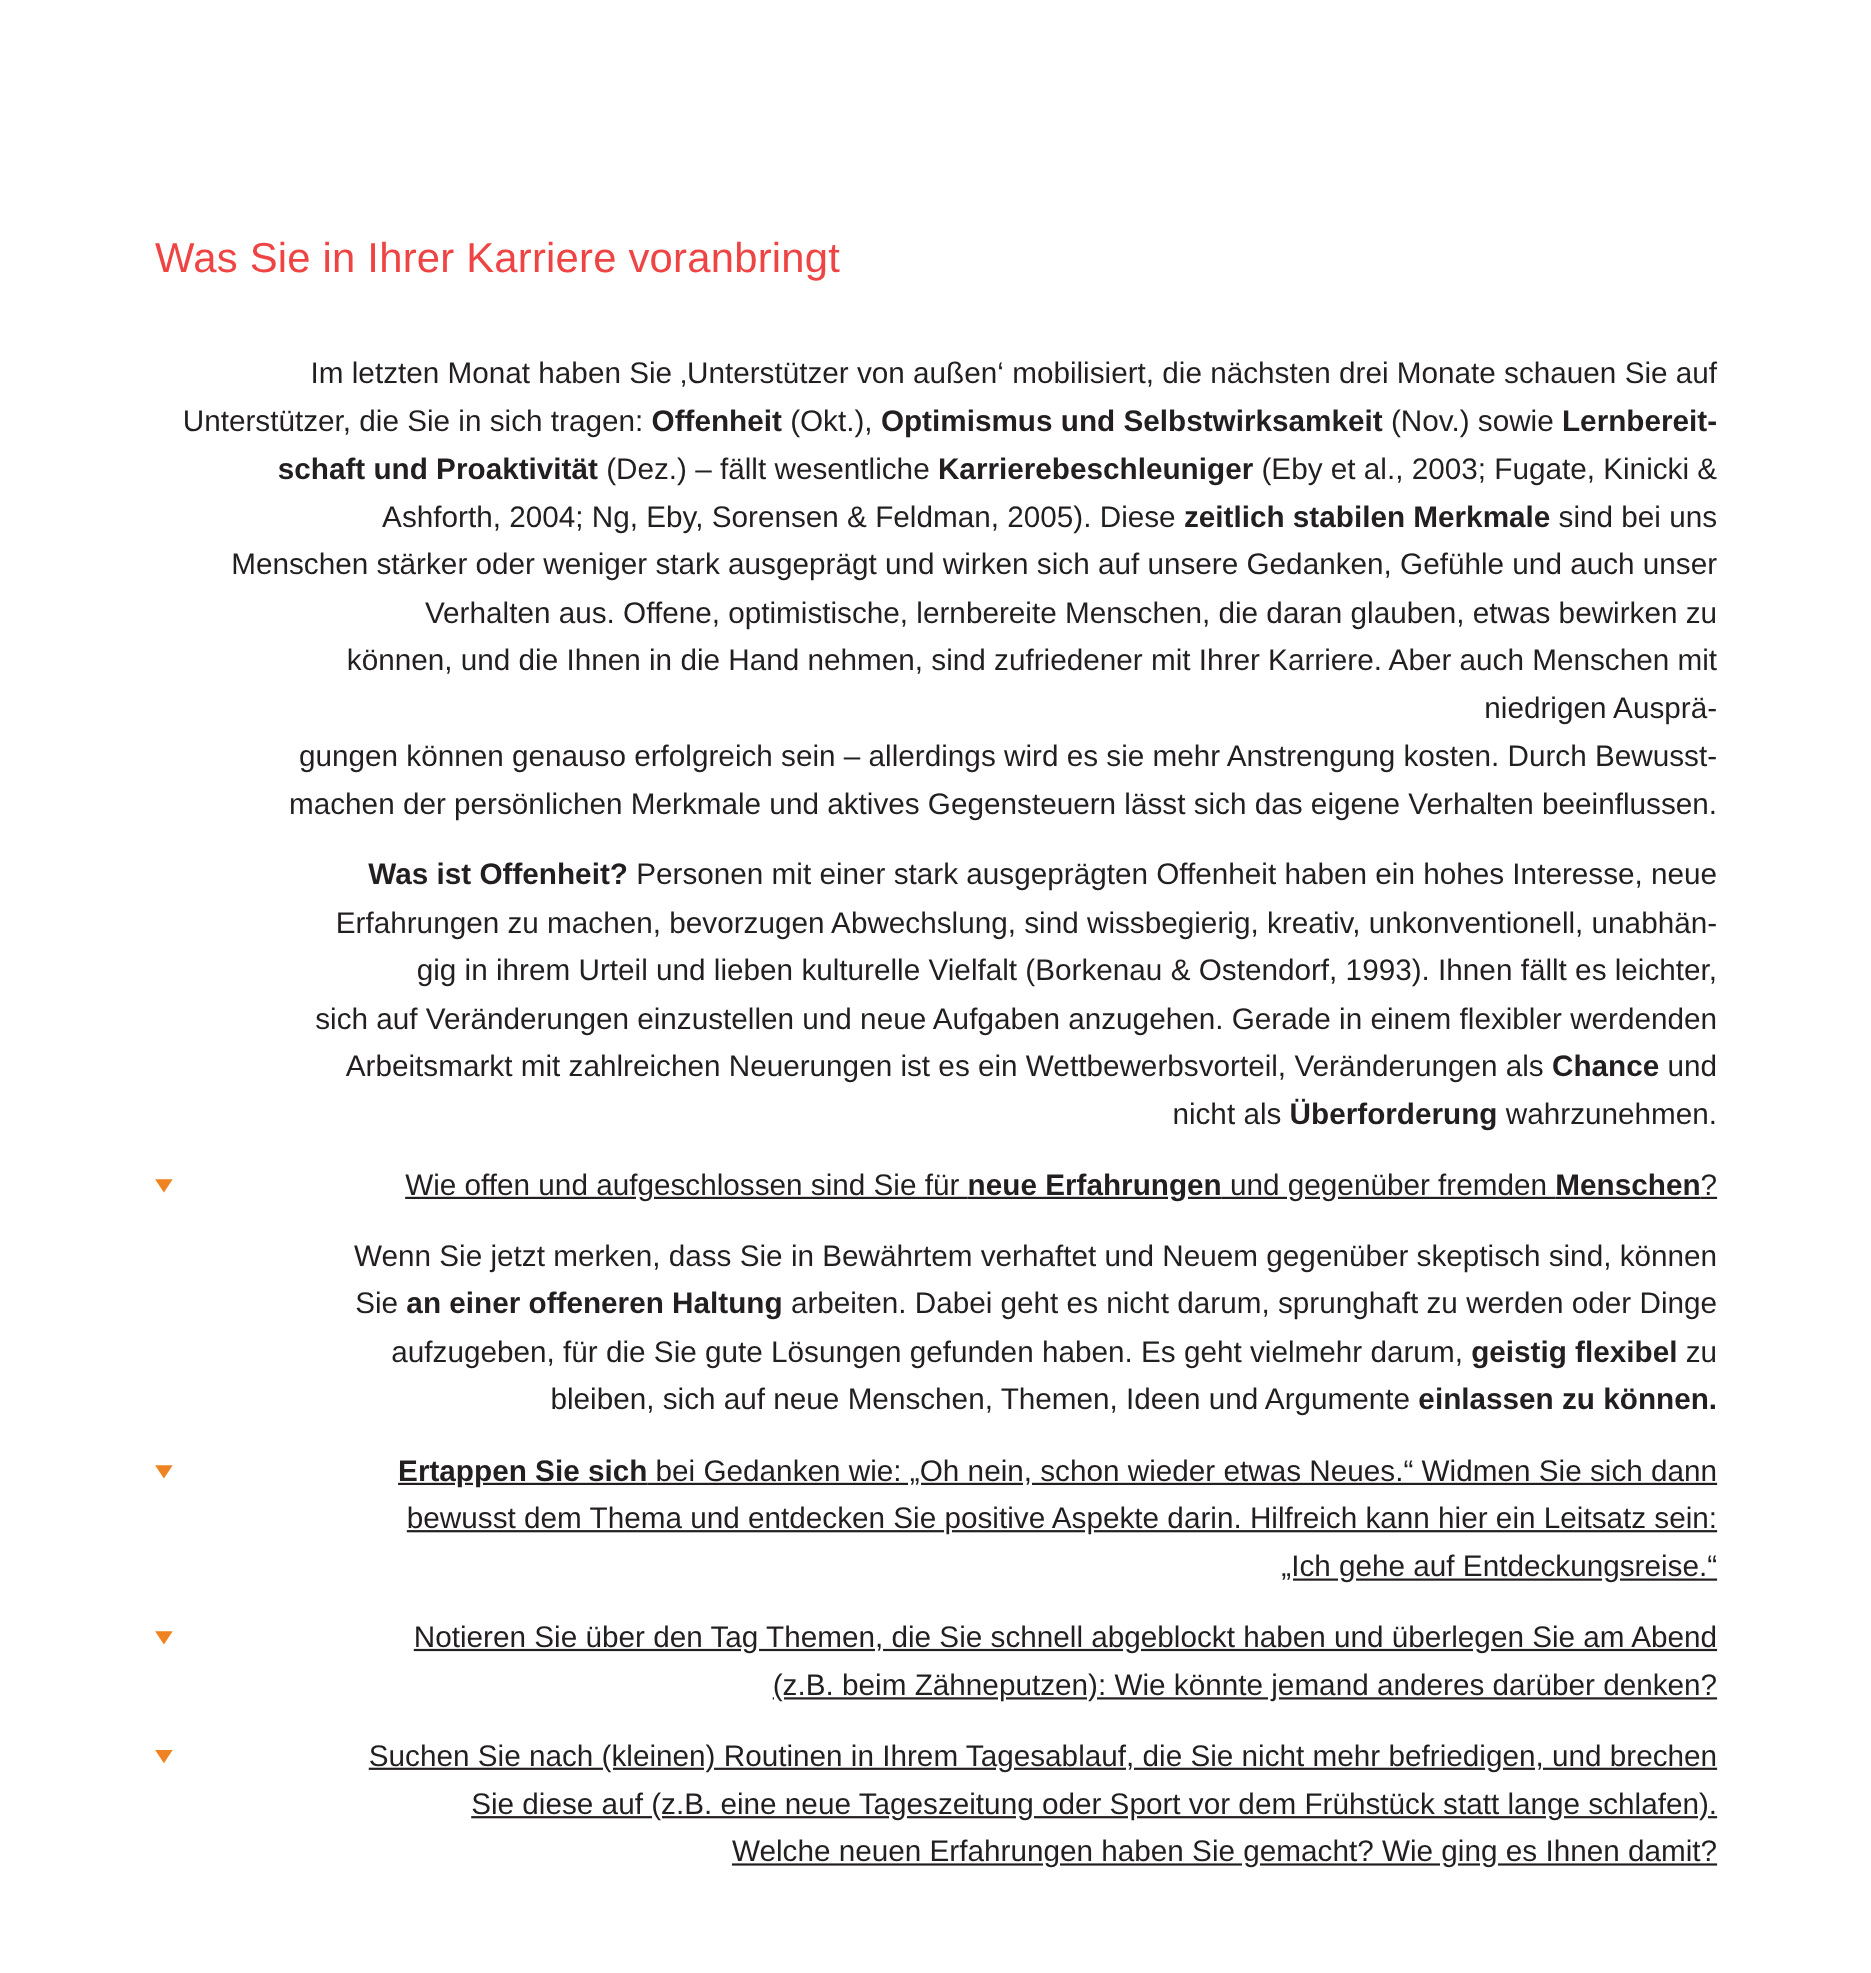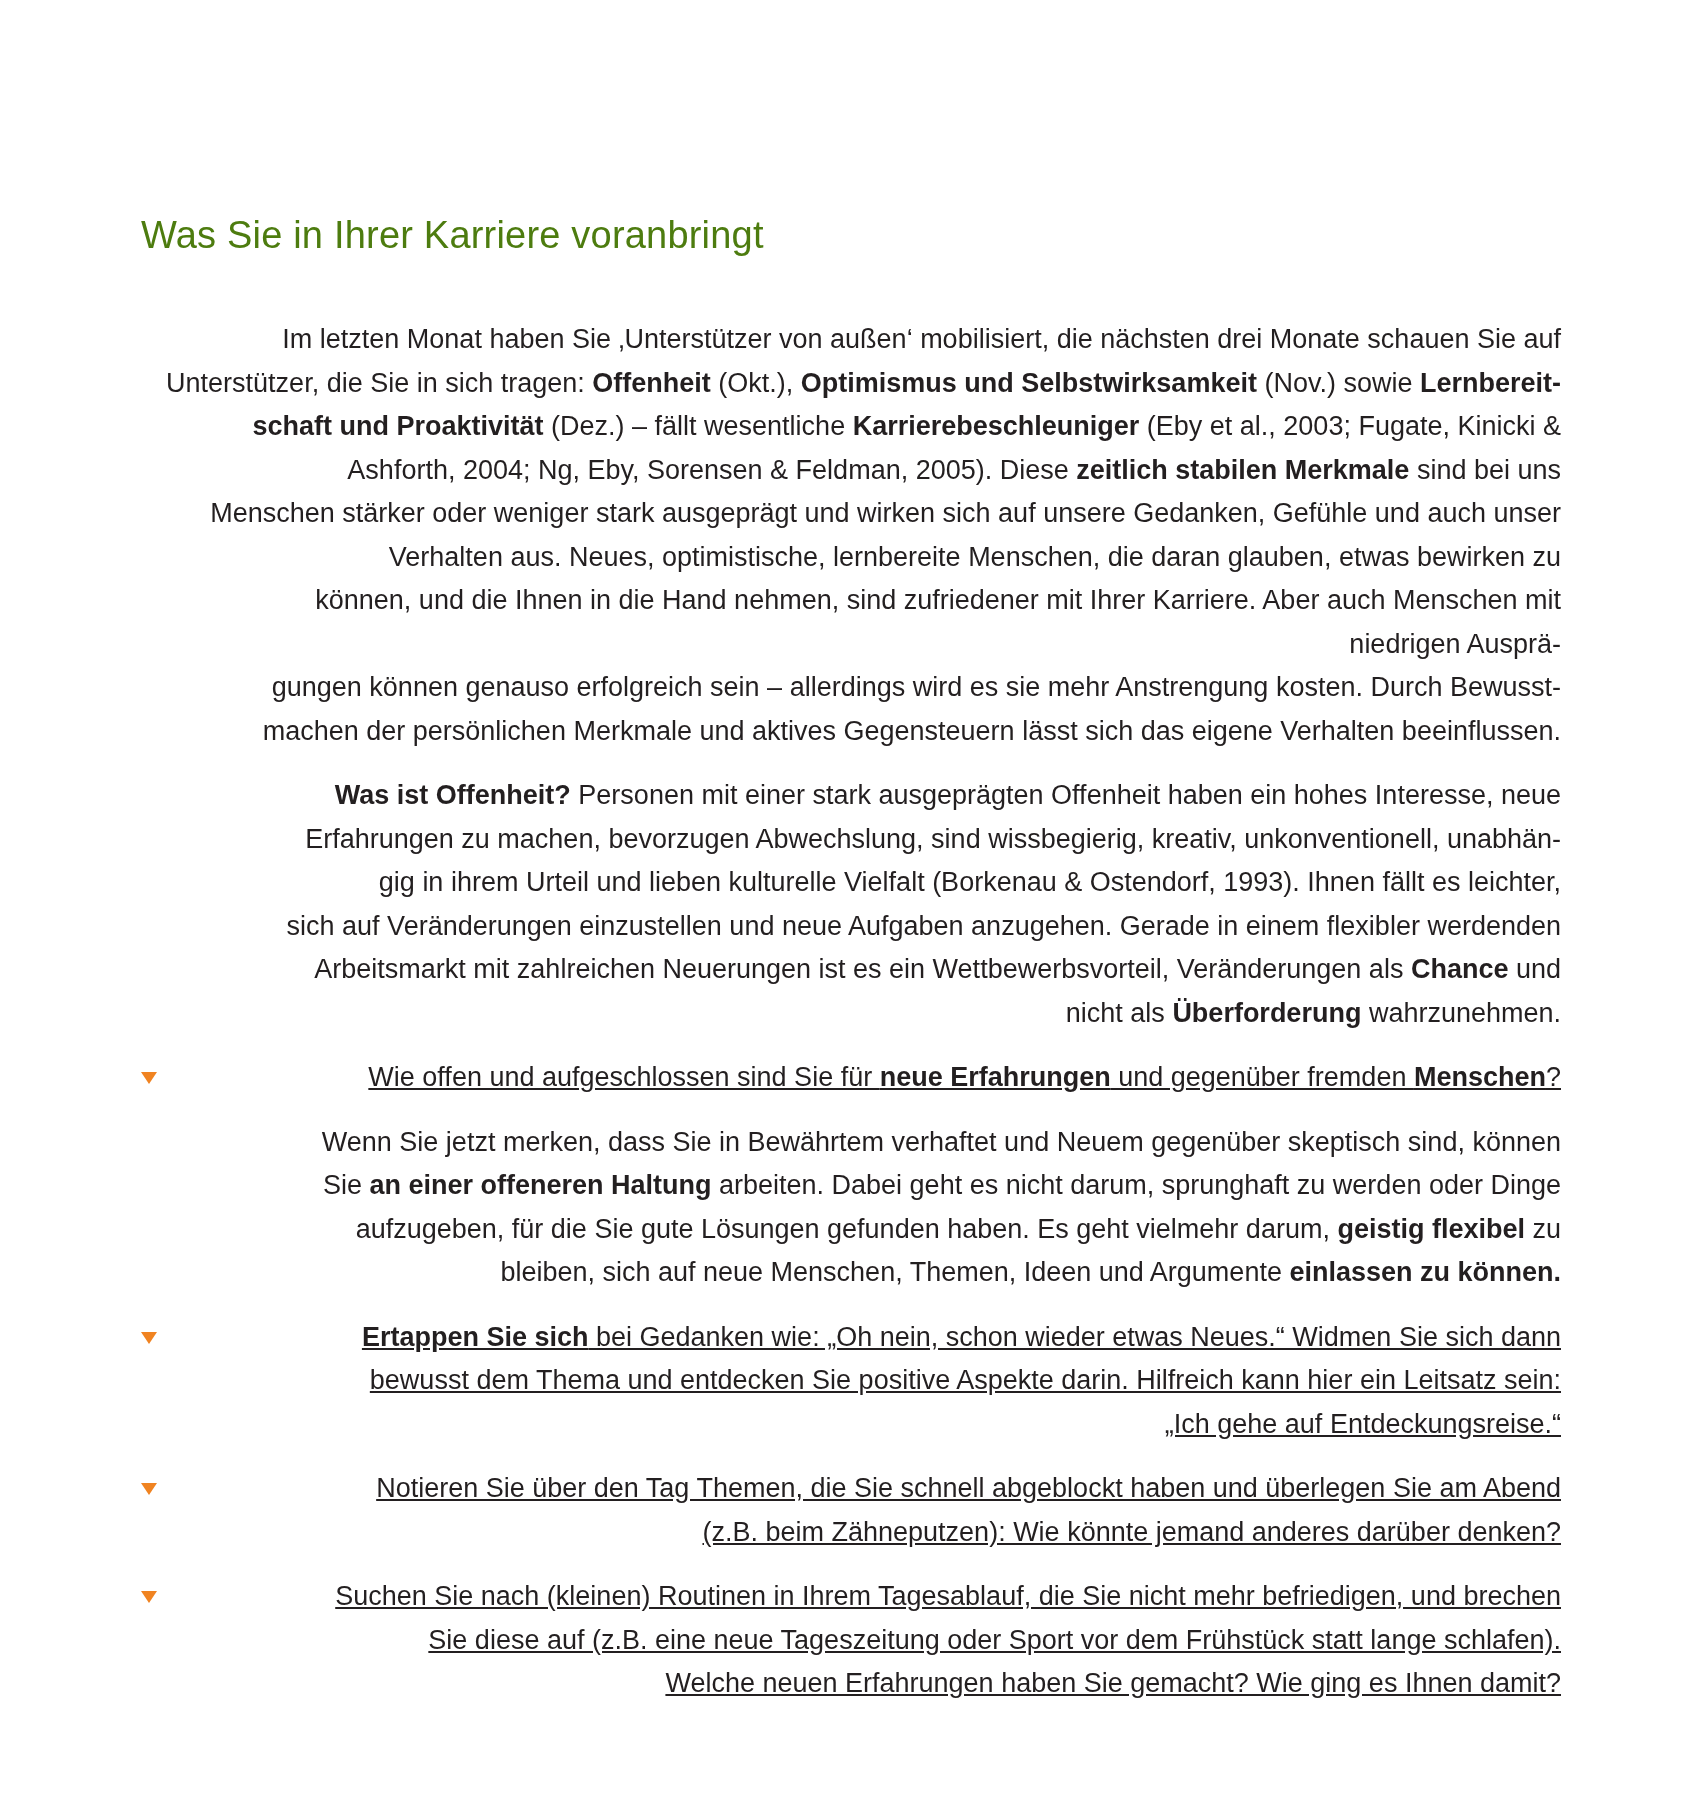--- a/index.html
+++ b/index.html
@@ -1,20 +1,20 @@
 <!DOCTYPE html>
 <html><head>
 <meta charset="utf-8">
 <style>
   html, body { margin: 0; padding: 0; background: #ffffff; }
   body { width: 1701px; height: 1794px; position: relative; overflow: hidden;
          font-family: "Liberation Sans", "DejaVu Sans", sans-serif; color: #231f20; }
   .page { position: absolute; left: 141px; top: 0; width: 1420px; }
   .title { position: absolute; top: 214px; left: 0; margin: 0;
-           font-size: 38px; font-weight: normal; color: #4d7c0f; letter-spacing: 0.2px; }
+           font-size: 38px; font-weight: normal; color: #ef4444; letter-spacing: 0.2px; }
   .body-text { position: absolute; top: 318px; left: 0; width: 1420px;
                font-size: 27px; line-height: 43.5px; text-align: right; }
   p { margin: 0; }
   .gap { height: 21px; }
   .gap-lg { height: 21px; }
   b { font-weight: bold; margin-top: 16px; }
   .bullet { position: relative; padding-left: 33px; text-decoration: underline; }
   .bullet .tri { position: absolute; left: 0; top: 16px; width: 0; height: 0;
                  border-left: 8px solid transparent; border-right: 8px solid transparent;
                  border-top: 12px solid #f08321; }
@@ -25,21 +25,21 @@
 <div class="page">
   <h1 class="title">Was Sie in Ihrer Karriere voranbringt</h1>
 
   <div class="body-text">
     <p>
       <span>Im letzten Monat haben Sie ‚Unterstützer von außen‘ mobilisiert, die nächsten drei Monate schauen Sie auf</span><br>
       <span>Unterstützer, die Sie in sich tragen: </span><b>Offenheit</b><span> (Okt.), </span><b>Optimismus und Selbstwirksamkeit</b><span> (Nov.) sowie </span><b>Lernbereit-</b><br>
       <b>schaft und Proaktivität</b><span> (Dez.) – fällt wesentliche </span><b>Karrierebeschleuniger</b><span> (Eby et al., 2003; Fugate, Kinicki &amp;</span><br>
       <span>Ashforth, 2004; Ng, Eby, Sorensen &amp; Feldman, 2005). Diese </span><b>zeitlich stabilen Merkmale</b><span> sind bei uns</span><br>
       <span>Menschen stärker oder weniger stark ausgeprägt und wirken sich auf unsere Gedanken, Gefühle und auch unser</span><br>
-      <span>Verhalten aus. Neues, optimistische, lernbereite Menschen, die daran glauben, etwas bewirken zu</span><br>
+      <span>Verhalten aus. Offene, optimistische, lernbereite Menschen, die daran glauben, etwas bewirken zu</span><br>
       <span>können, und die Ihnen in die Hand nehmen, sind zufriedener mit Ihrer Karriere. Aber auch Menschen mit</span><br>
       <span>niedrigen Ausprä-</span><br>
       <span>gungen können genauso erfolgreich sein – allerdings wird es sie mehr Anstrengung kosten. Durch Bewusst-</span><br>
       <span>machen der persönlichen Merkmale und aktives Gegensteuern lässt sich das eigene Verhalten beeinflussen.</span>
     </p>
     <div class="gap"></div>
 
     <p>
       <b>Was ist Offenheit?</b><span> Personen mit einer stark ausgeprägten Offenheit haben ein hohes Interesse, neue</span><br>
       <span>Erfahrungen zu machen, bevorzugen Abwechslung, sind wissbegierig, kreativ, unkonventionell, unabhän-</span><br>

